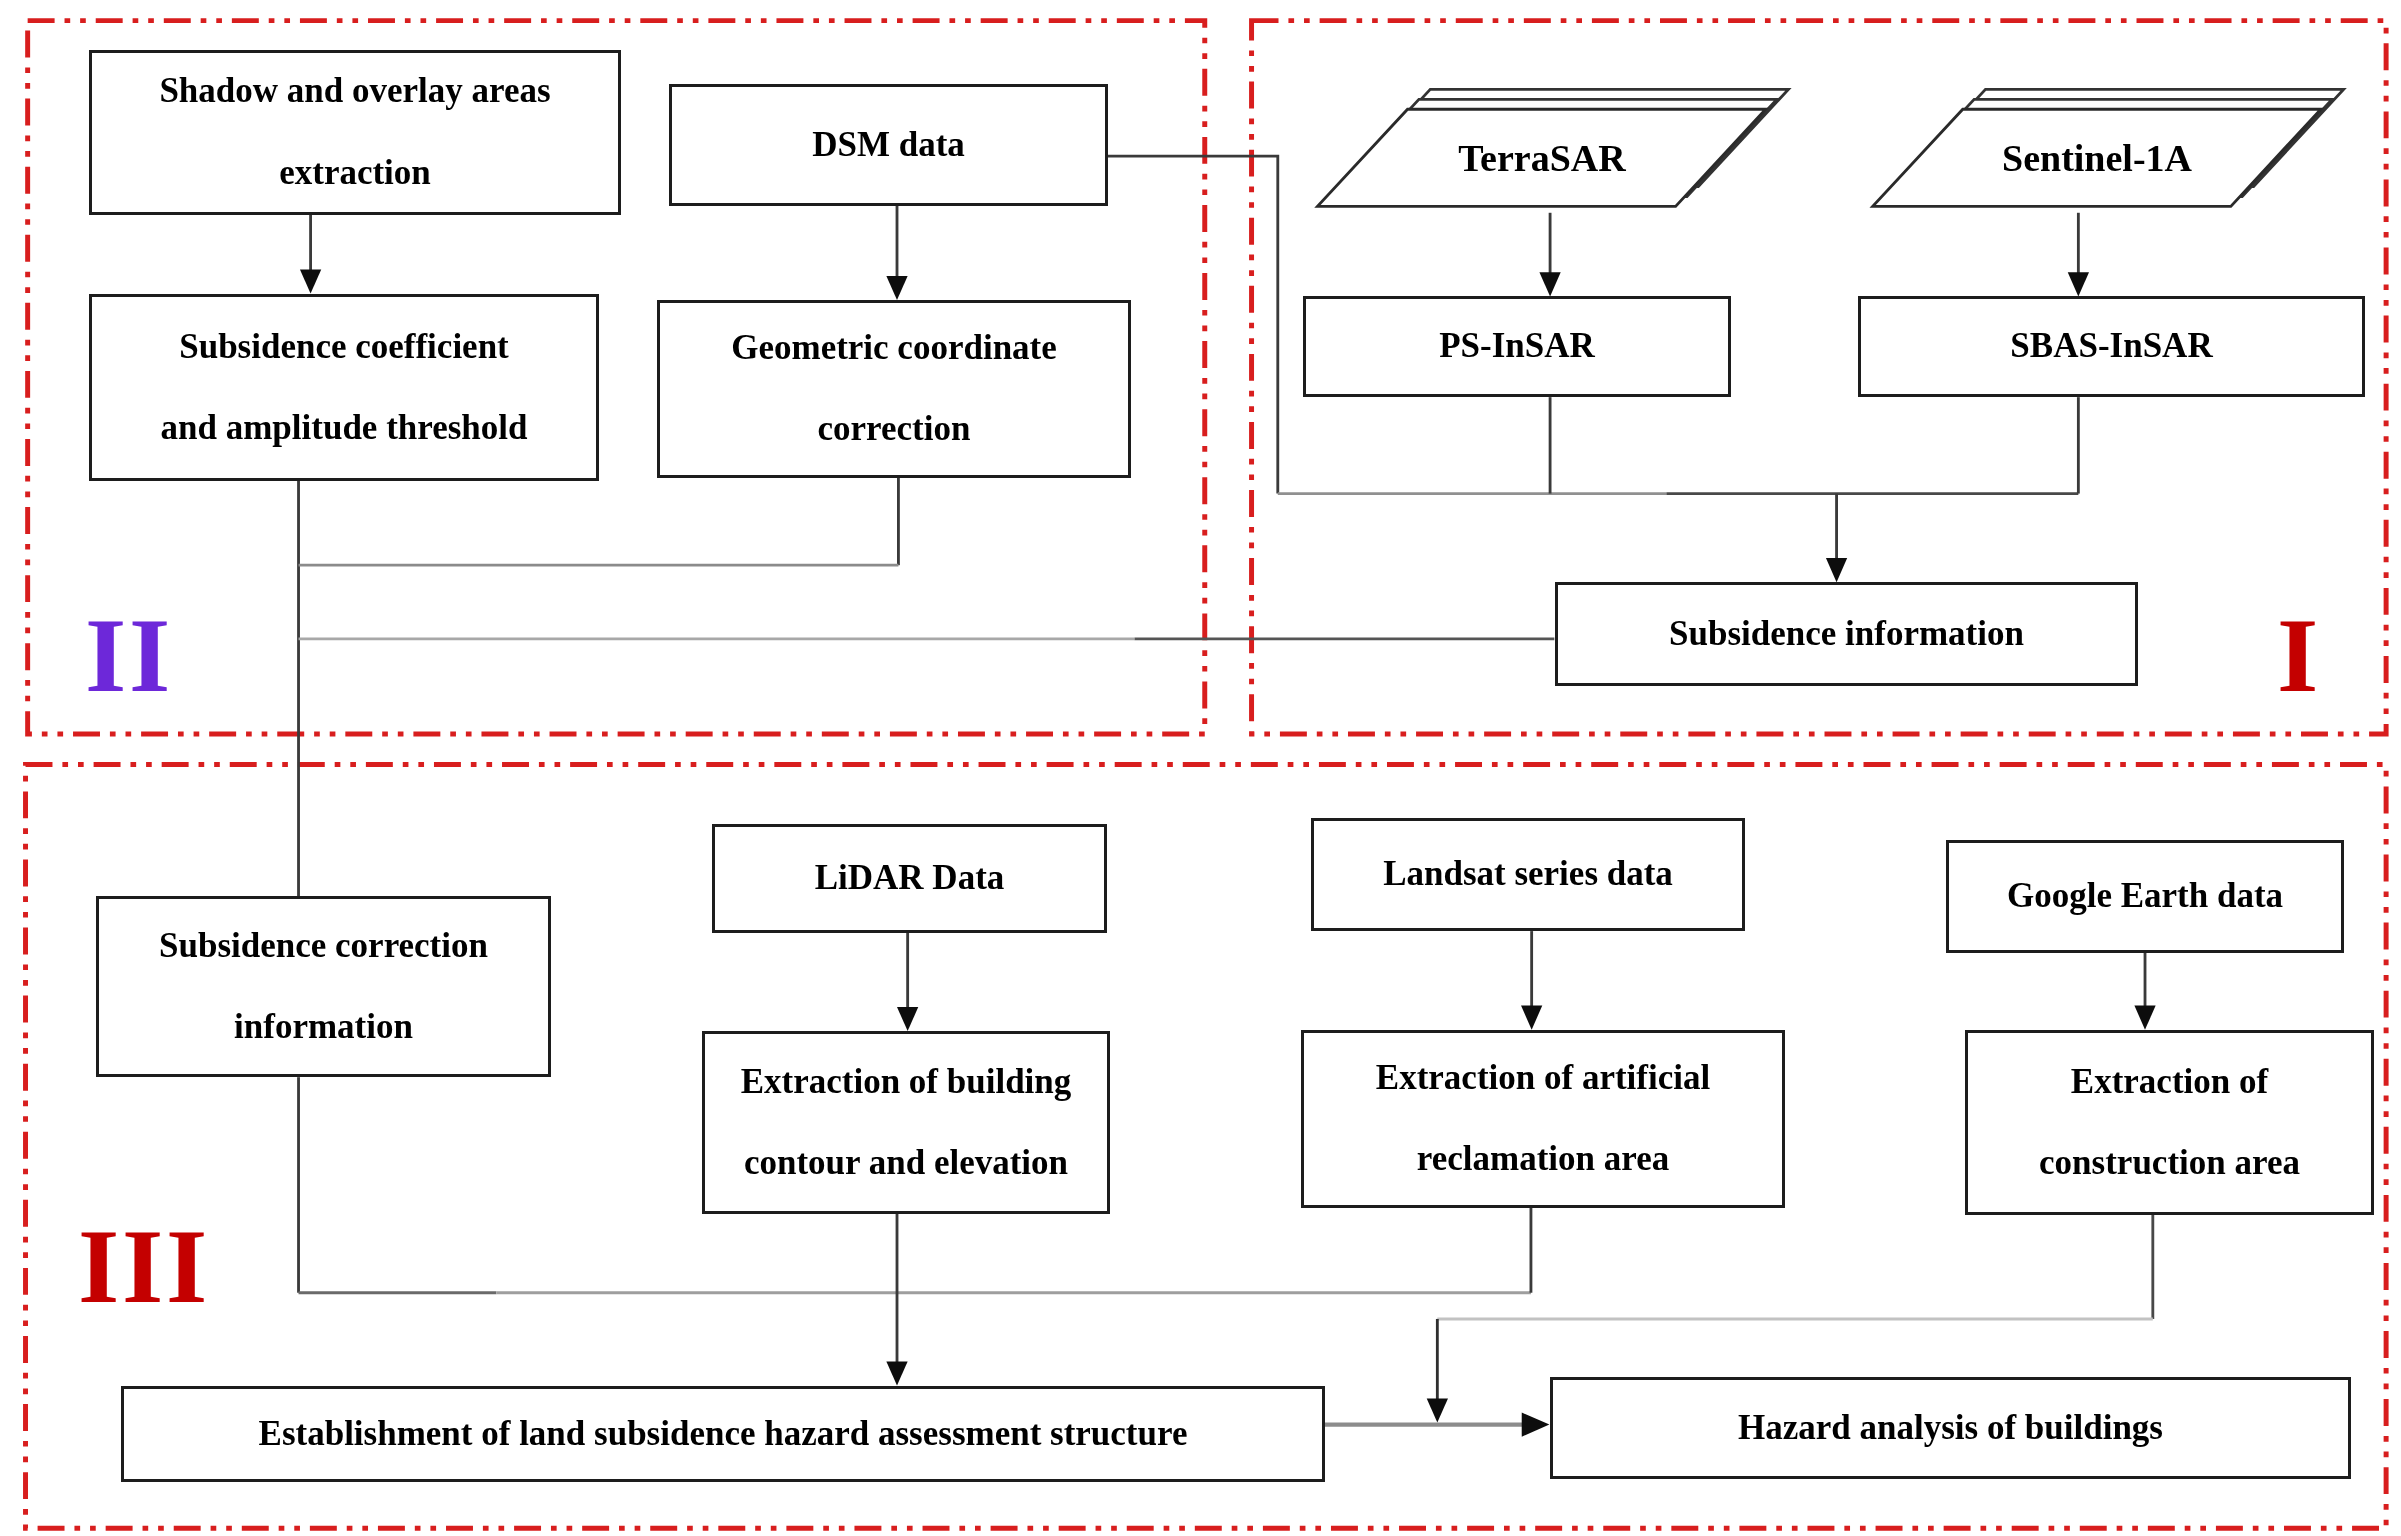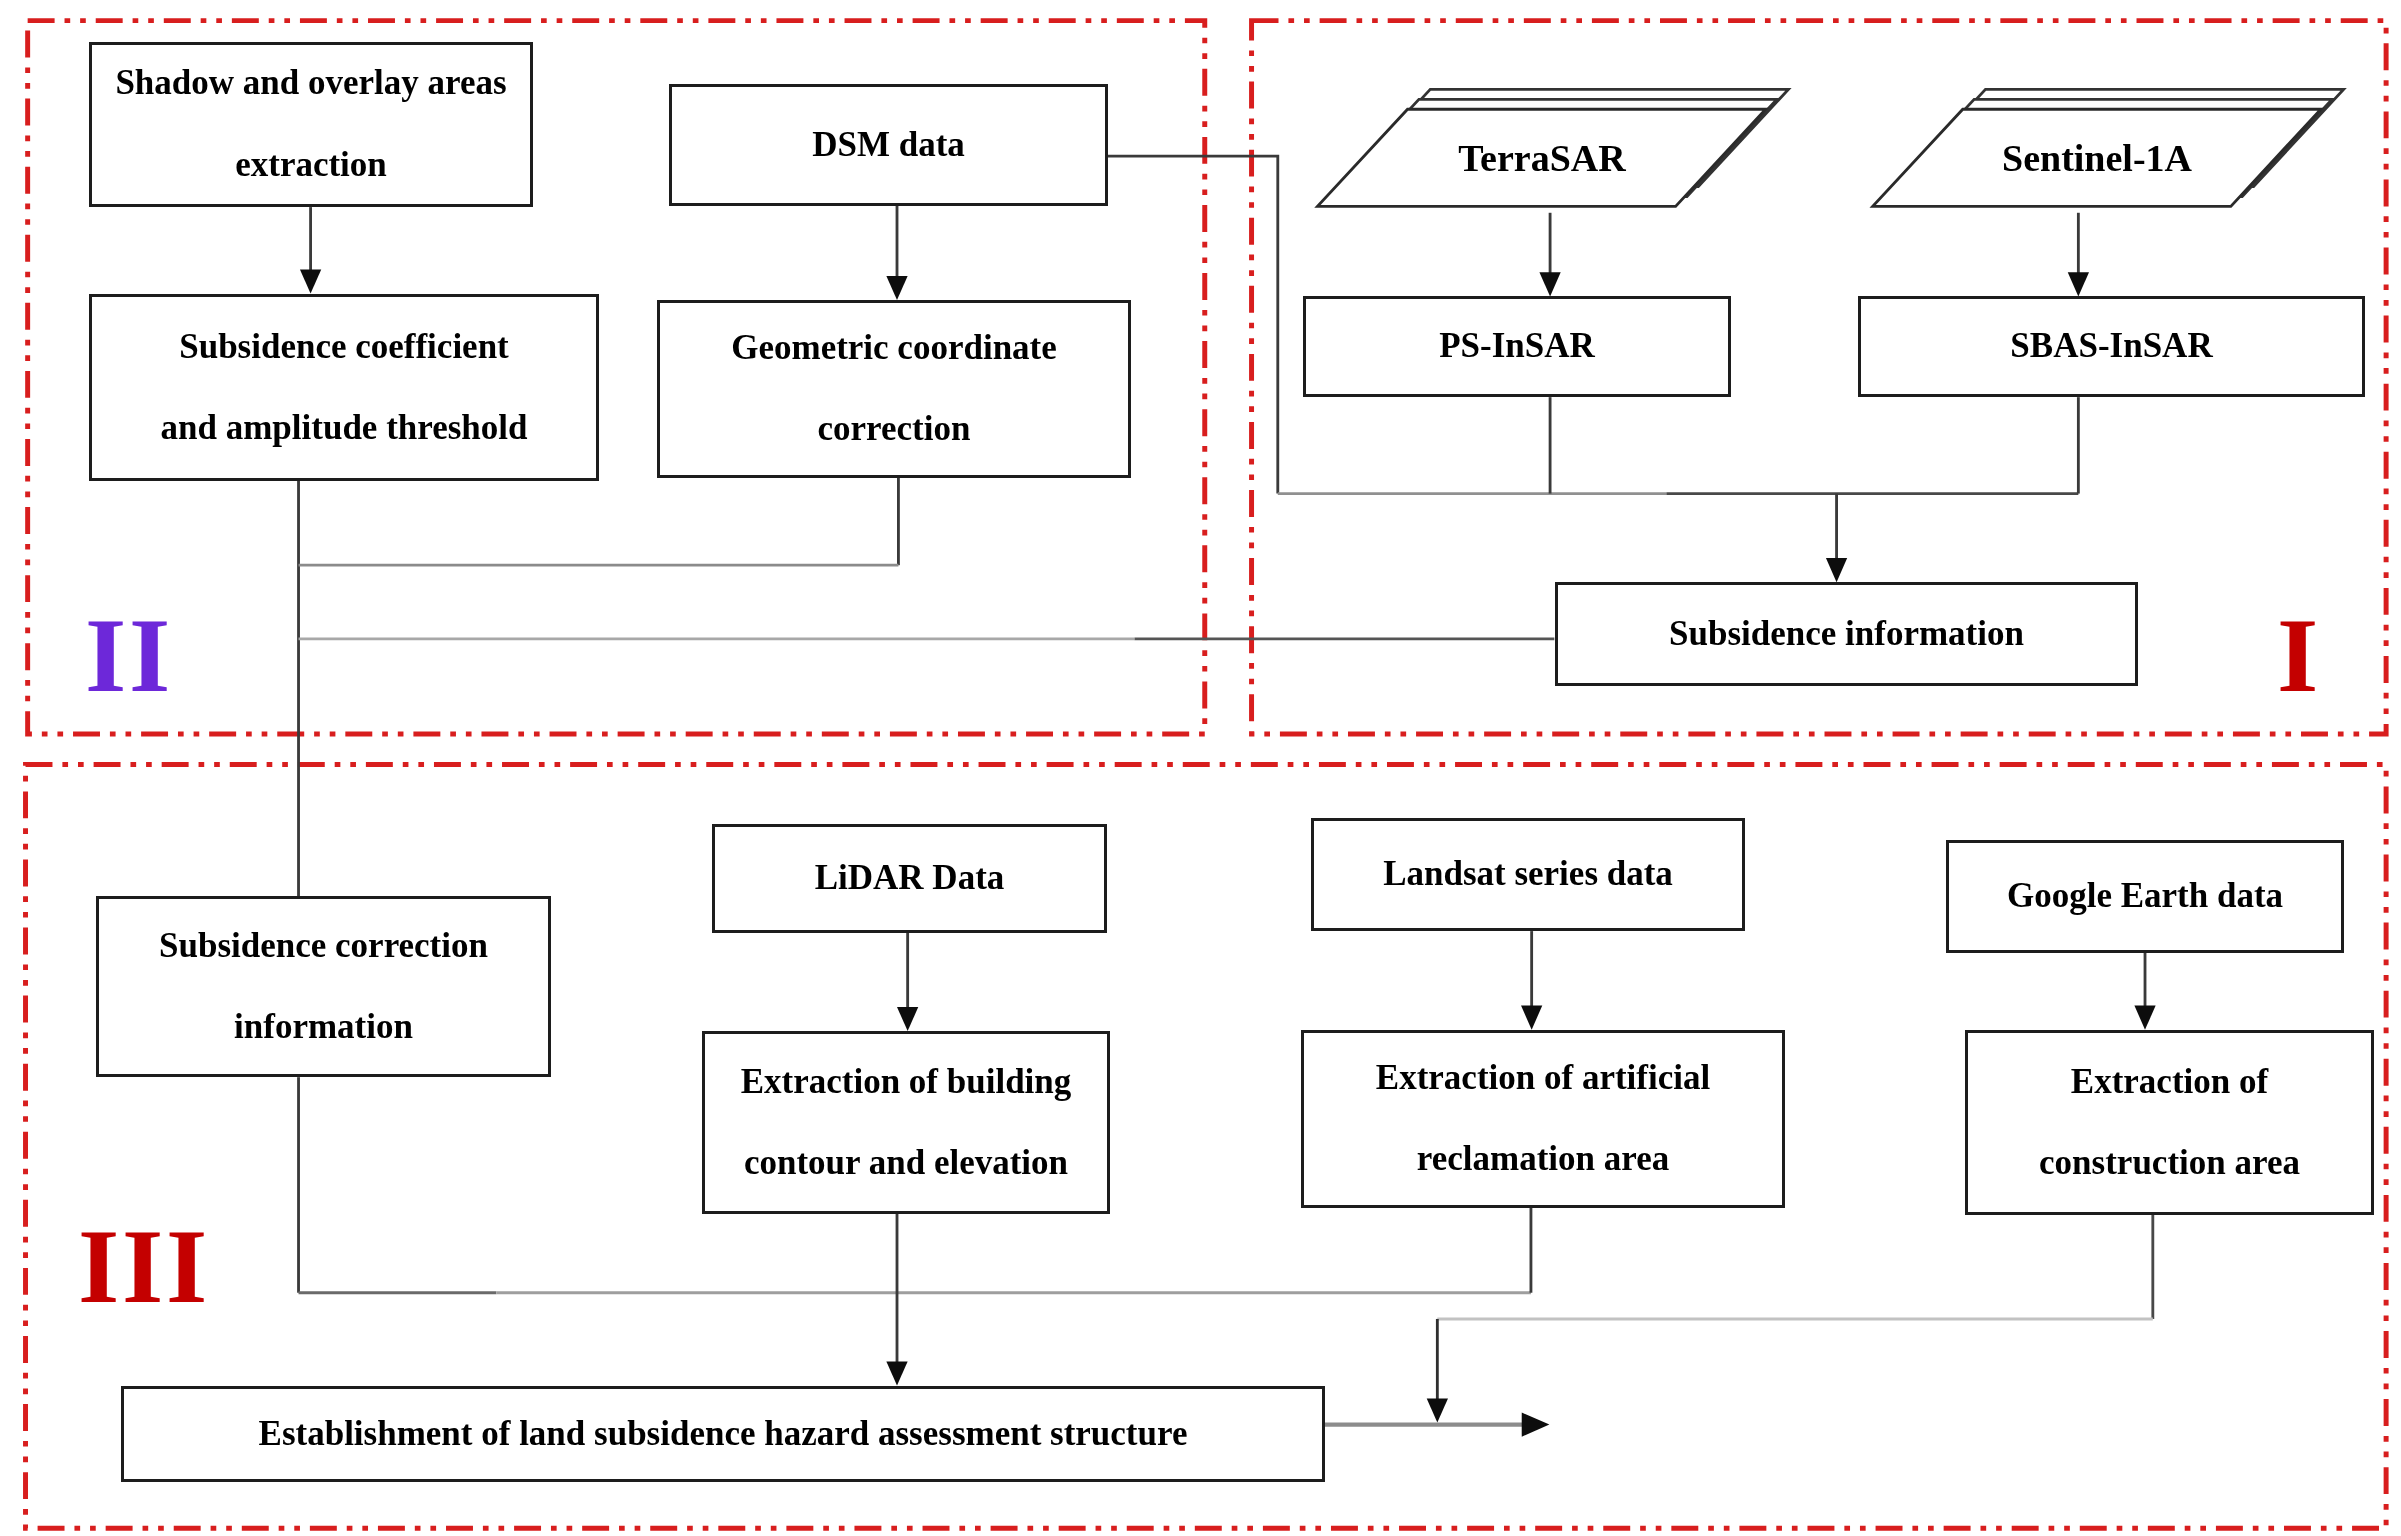--- a/index.html
+++ b/index.html
@@ -115,21 +115,21 @@
     <g fill="#ffffff" stroke="#333333" stroke-width="4">
       <polygon points="1890,263 2395,263 2522,126 2017,126"></polygon>
       <polygon points="1874,277 2379,277 2506,140 2001,140"></polygon>
       <polygon points="1858,291 2363,291 2490,154 1985,154" stroke="#2a2a2a"></polygon>
       <polygon points="2673,263 3178,263 3305,126 2800,126"></polygon>
       <polygon points="2657,277 3162,277 3289,140 2784,140"></polygon>
       <polygon points="2641,291 3146,291 3273,154 2768,154" stroke="#2a2a2a"></polygon>
     </g>
   </svg>
 
-  <div class="node" style="left:89px;top:42px;width:444px;height:165px;gap:45px;">
+  <div class="node" style="left:89px;top:50px;width:532px;height:165px;gap:45px;">
     <span class="ln">Shadow and overlay areas</span>
     <span class="ln">extraction</span>
   </div>
   <div class="node" style="left:669px;top:84px;width:439px;height:122px;">
     <span class="ln">DSM data</span>
   </div>
   <div class="node" style="left:89px;top:294px;width:510px;height:187px;">
     <span class="ln">Subsidence coefficient</span>
     <span class="ln">and amplitude threshold</span>
   </div>
@@ -171,19 +171,22 @@
   <div class="node" style="left:1946px;top:818px;width:398px;height:113px;margin-top:22px;">
     <span class="ln">Google Earth data</span>
   </div>
   <div class="node" style="left:1946px;top:1030px;width:409px;height:185px;margin-left:19px;">
     <span class="ln">Extraction of</span>
     <span class="ln">construction area</span>
   </div>
   <div class="node" style="left:121px;top:1386px;width:1204px;height:96px;">
     <span class="ln">Establishment of  land subsidence hazard assessment structure</span>
   </div>
+  <div class="node" style="left:1550px;top:1377px;width:801px;height:102px;">
+    <span class="ln">Hazard analysis of buildings</span>
+  </div>
 
   <div class="numeral" style="left:85px;top:603px;color:#6d28d9;">II</div>
   <div class="numeral" style="left:2277px;top:603px;color:#c40000;">I</div>
   <div class="numeral" style="left:78px;top:1214px;color:#c40000;">III</div>
 
 </div>
 
 
 </body></html>

